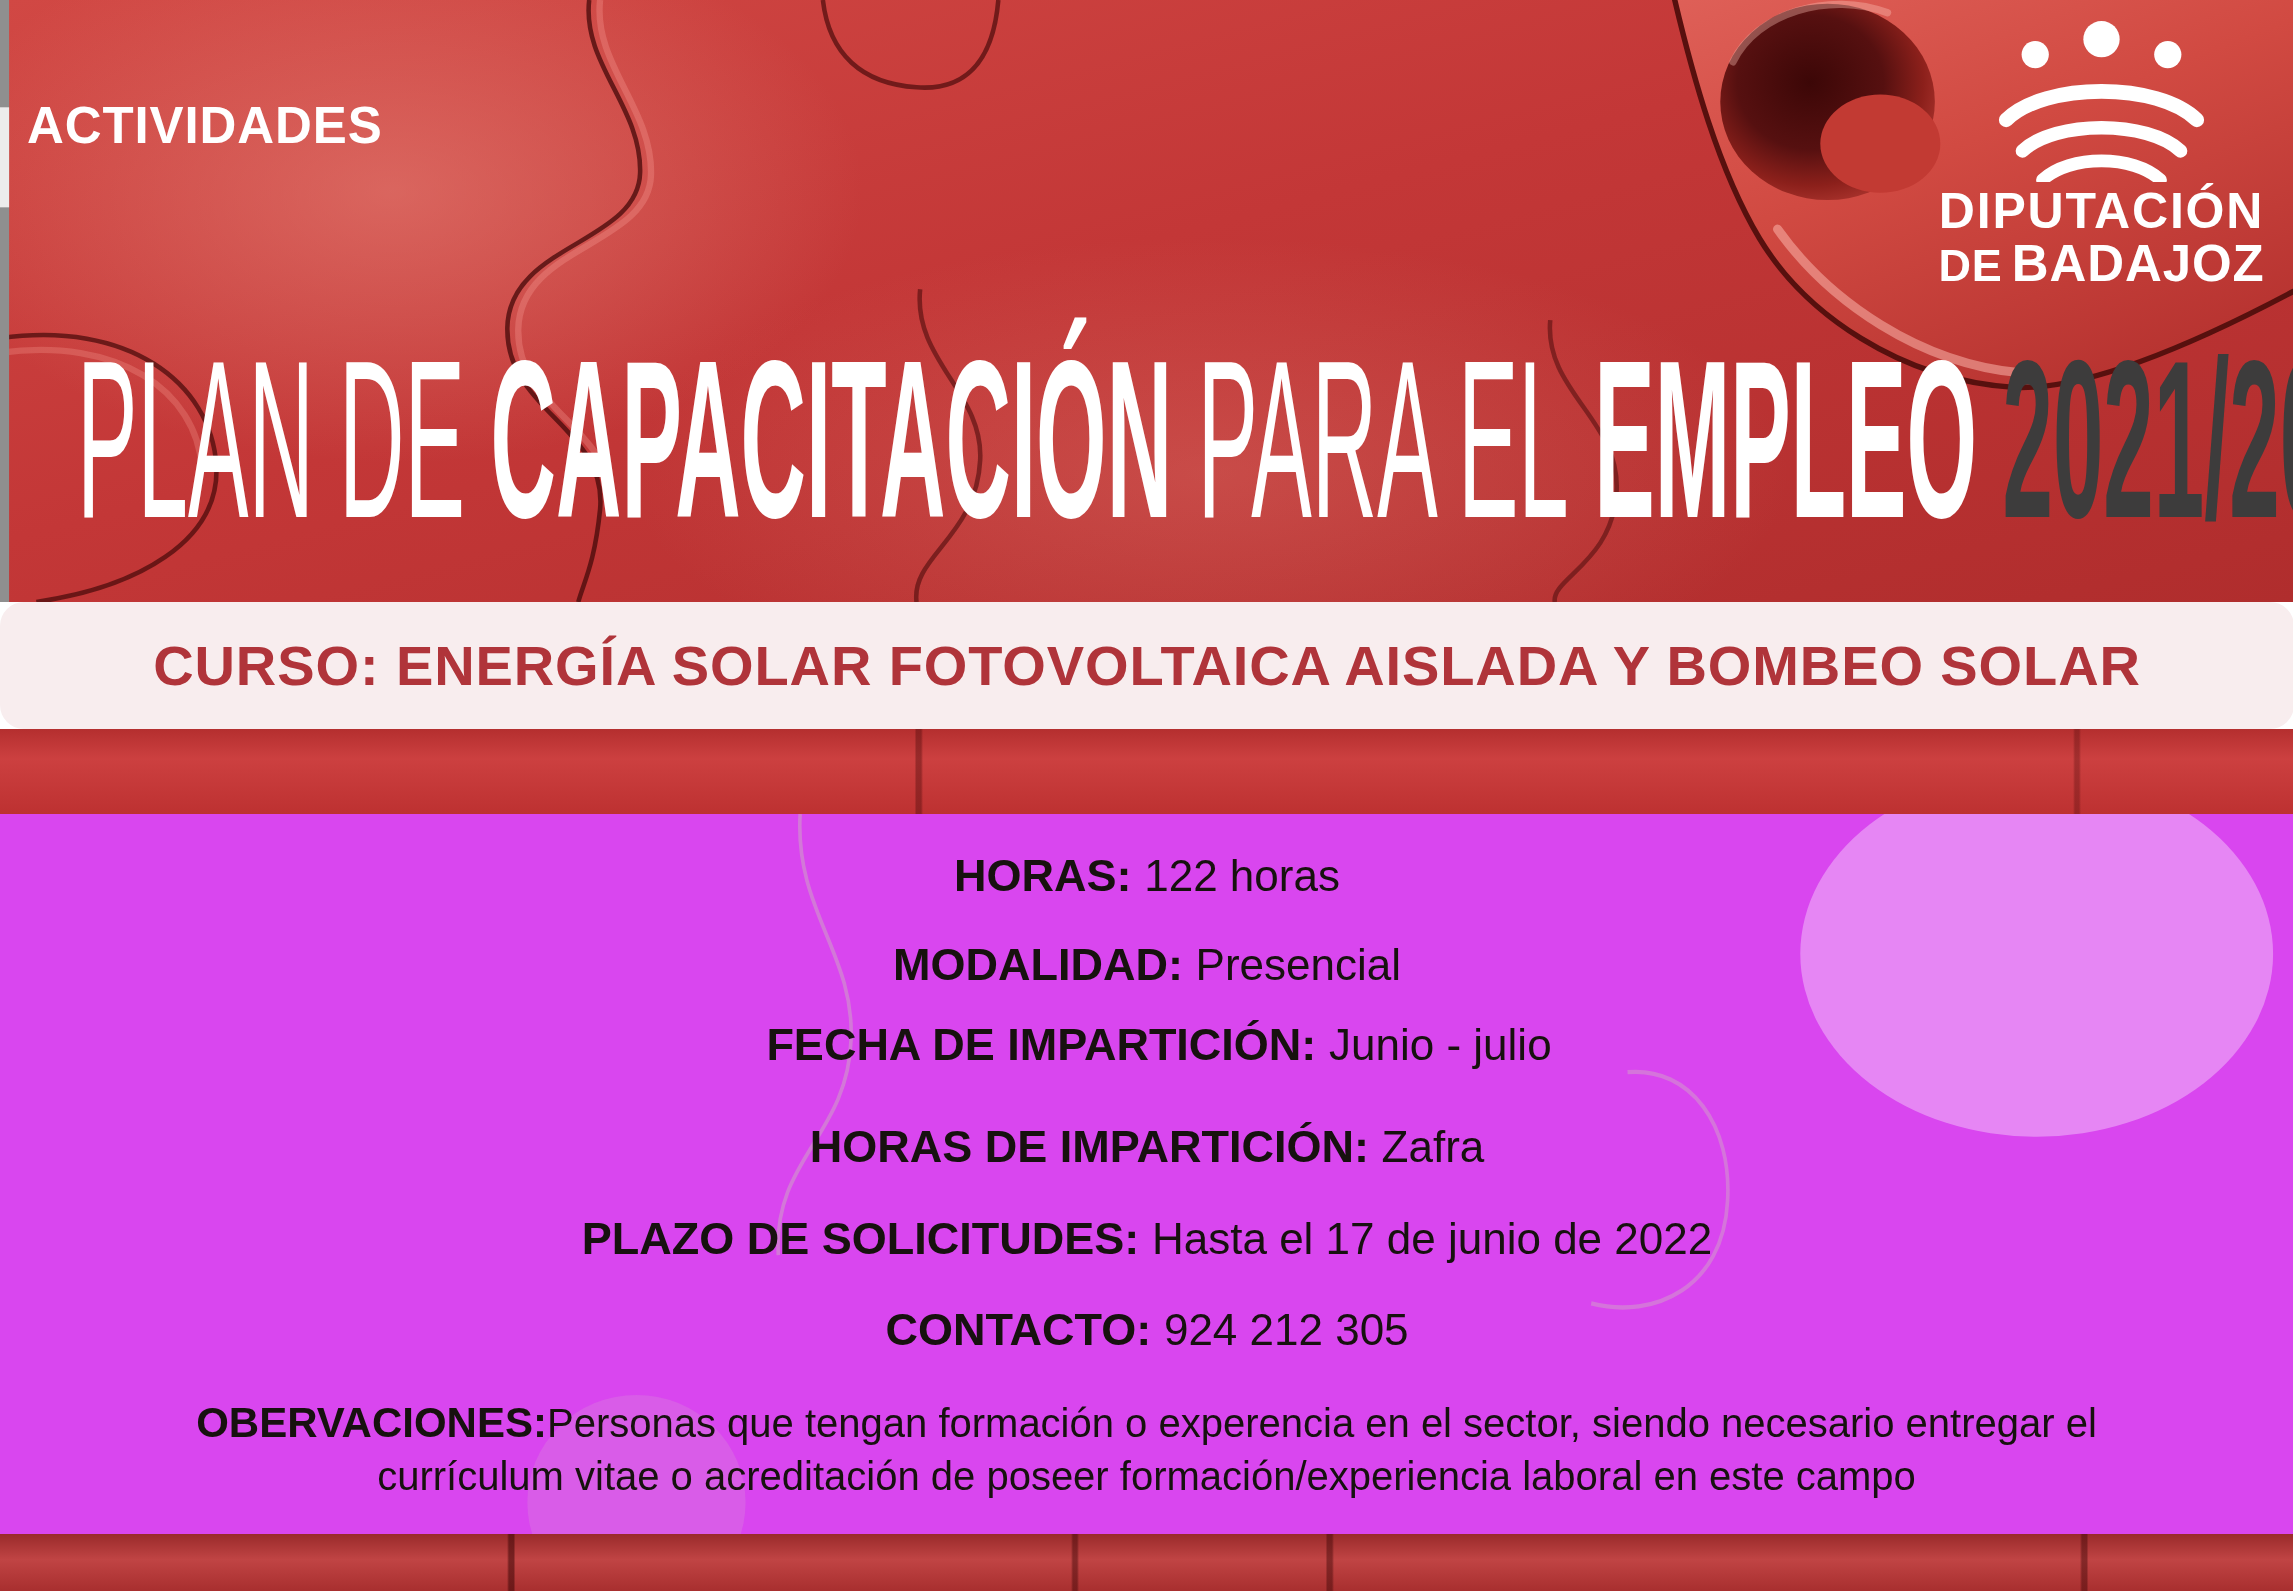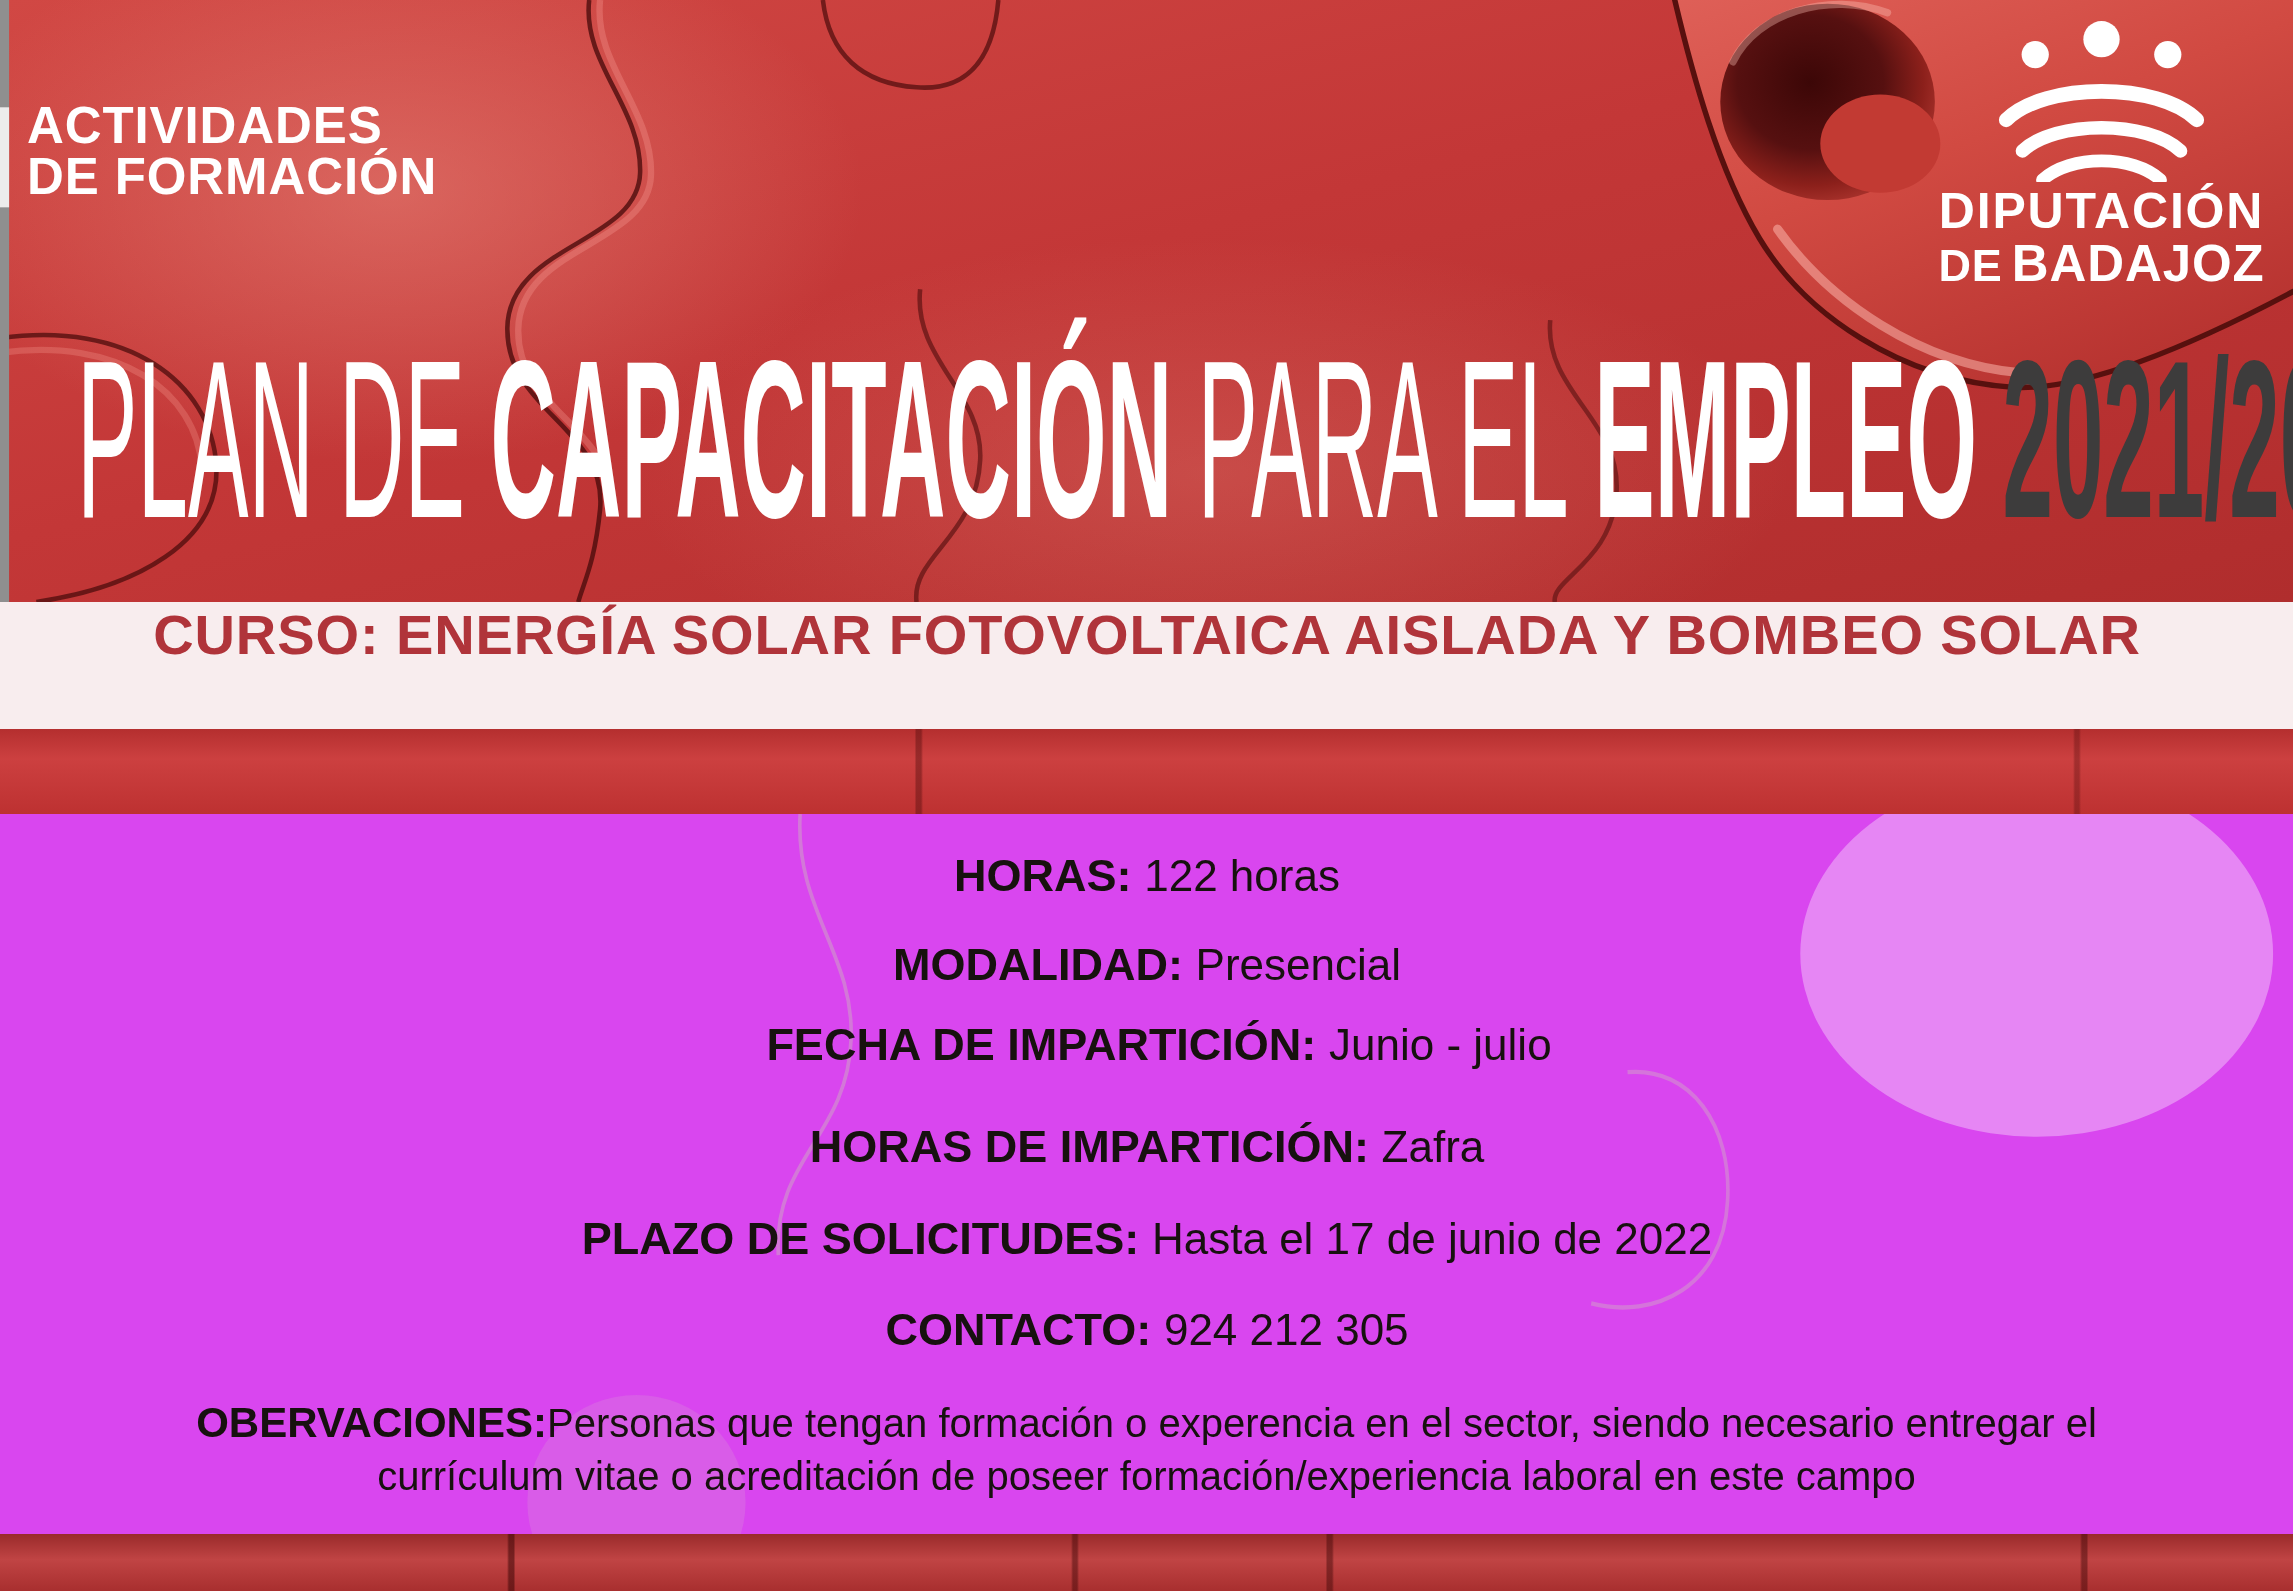--- a/index.html
+++ b/index.html
@@ -28,21 +28,21 @@
     white-space:nowrap;color:#ffffff;
     font-size:155px;line-height:155px;font-weight:400;
     transform:scale(0.585,1.45);transform-origin:left top;
   }
   .main-title .part{margin-right:0.28em;}
   .main-title .bold{font-weight:700;}
   .main-title .years{font-weight:700;color:#3d3c3c;margin-right:0;}
   
   .course-band{
     position:absolute;left:0;top:602px;width:2294px;height:127px;
-    background:#f8edee;display:flex;justify-content:center;
+    background:#f8edee;display:flex;align-items:center;justify-content:center;border-radius:24px;
   }
   .course-title{
     color:#b0343a;font-size:56px;font-weight:700;letter-spacing:0.9px;white-space:nowrap;
   }
   
   .divider-band{
     position:absolute;left:0;top:729px;width:2294px;height:85px;
     background-color:#c93434;
     background-image:
       linear-gradient(90deg, rgba(0,0,0,0) 915px, rgba(74,10,10,.40) 916px, rgba(74,10,10,.40) 921px, rgba(0,0,0,0) 923px),
@@ -123,21 +123,20 @@
       <path d="M905,0 C912,60 948,92 1008,96 C1060,100 1092,70 1098,0" fill="none" stroke="#4c0c0c" stroke-width="5" opacity="0.7"></path>
       <path d="M1012,318 C1004,396 1082,432 1078,506 C1074,590 1002,612 1008,662" fill="none" stroke="#4c0c0c" stroke-width="5" opacity="0.6"></path>
       <path d="M1705,352 C1698,430 1782,462 1778,540 C1774,618 1706,636 1710,662" fill="none" stroke="#4c0c0c" stroke-width="5" opacity="0.55"></path>
 
       <rect width="10" height="662" fill="#8f8f8f"></rect>
       <rect y="118" width="10" height="110" fill="#ececec"></rect>
     </svg>
 
     <div class="brand">
       <div>ACTIVIDADES</div>
-      <div>DE FORMACIÓN</div>
     </div>
 
     <div class="logo">
       <svg width="227" height="164" viewBox="0 0 250 180" aria-hidden="true">
         <circle cx="52" cy="40" r="15" fill="#ffffff"></circle>
         <circle cx="125" cy="23" r="20" fill="#ffffff"></circle>
         <circle cx="198" cy="40" r="15" fill="#ffffff"></circle>
         <path d="M20,112 C62,70 188,70 230,112" fill="none" stroke="#ffffff" stroke-width="16" stroke-linecap="round"></path>
         <path d="M38,146 C74,112 176,112 212,146" fill="none" stroke="#ffffff" stroke-width="15" stroke-linecap="round"></path>
         <path d="M60,178 C90,150 160,150 190,178" fill="none" stroke="#ffffff" stroke-width="14" stroke-linecap="round"></path>

